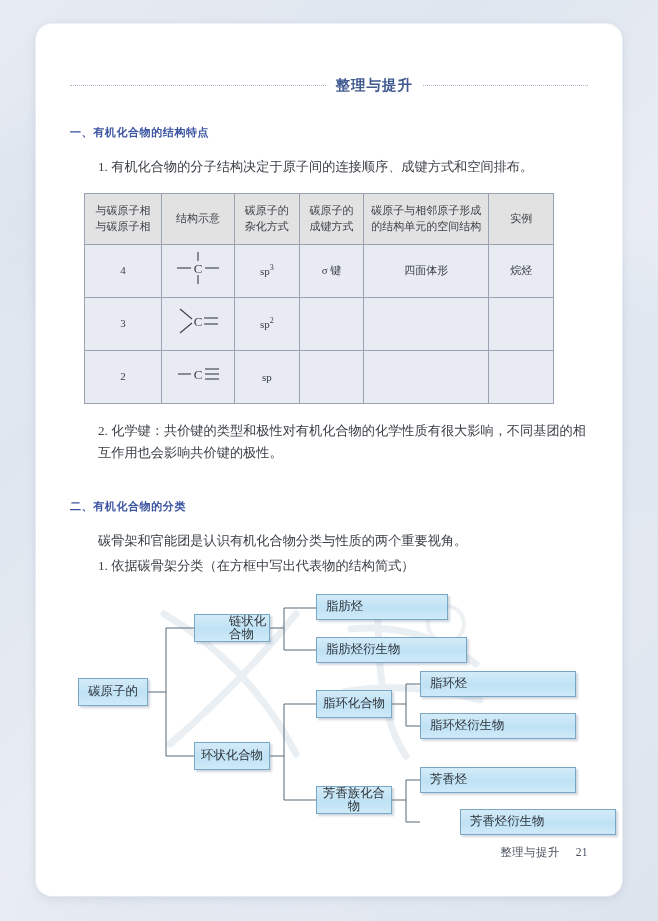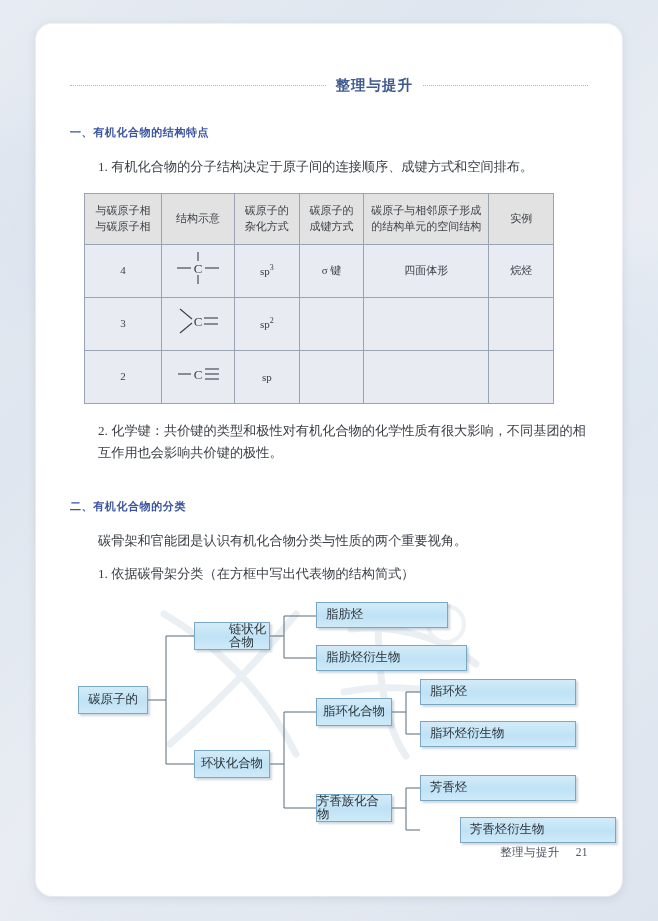--- a/index.html
+++ b/index.html
@@ -92,21 +92,21 @@
   h2.section.second { margin-top: 34px; }
 
   p.body {
     font-size: 13.2px;
     line-height: 1.72;
     color: #3a3f46;
     margin: 16px 0 0 0;
     text-indent: 0;
   }
   p.body.indent { padding-left: 28px; }
-  p.tight { margin-top: 10px; }
+  p.tight { margin-top: 2px; }
 
   
   table.struct {
     border-collapse: collapse;
     margin: 14px 0 0 14px;
     width: 470px;
     table-layout: fixed;
   }
   table.struct th, table.struct td {
     border: 1px solid #9aa3b3;
@@ -329,21 +329,21 @@
       <div class="node center" style="left:124px; top:20px; width:76px; height:28px;padding-left:34px;">
         <span>链状化合物</span>
       </div>
       <div class="node center" style="left:124px; top:148px; width:76px; height:28px;">
         <span>环状化合物</span>
       </div>
 
       <div class="node center" style="left:246px; top:96px; width:76px; height:28px;">
         <span>脂环化合物</span>
       </div>
-      <div class="node center" style="left:246px; top:192px; width:76px; height:28px;">
+      <div class="node center" style="left:246px; top:192px; width:76px; height:28px;text-align:center;">
         <span>芳香族化合物</span>
       </div>
 
       <div class="node left" style="left:246px; top:0px;  width:132px; height:26px;">
         <span>脂肪烃</span>
       </div>
       <div class="node left" style="left:246px; top:43px; width:151px; height:26px;">
         <span>脂肪烃衍生物</span>
       </div>
 

